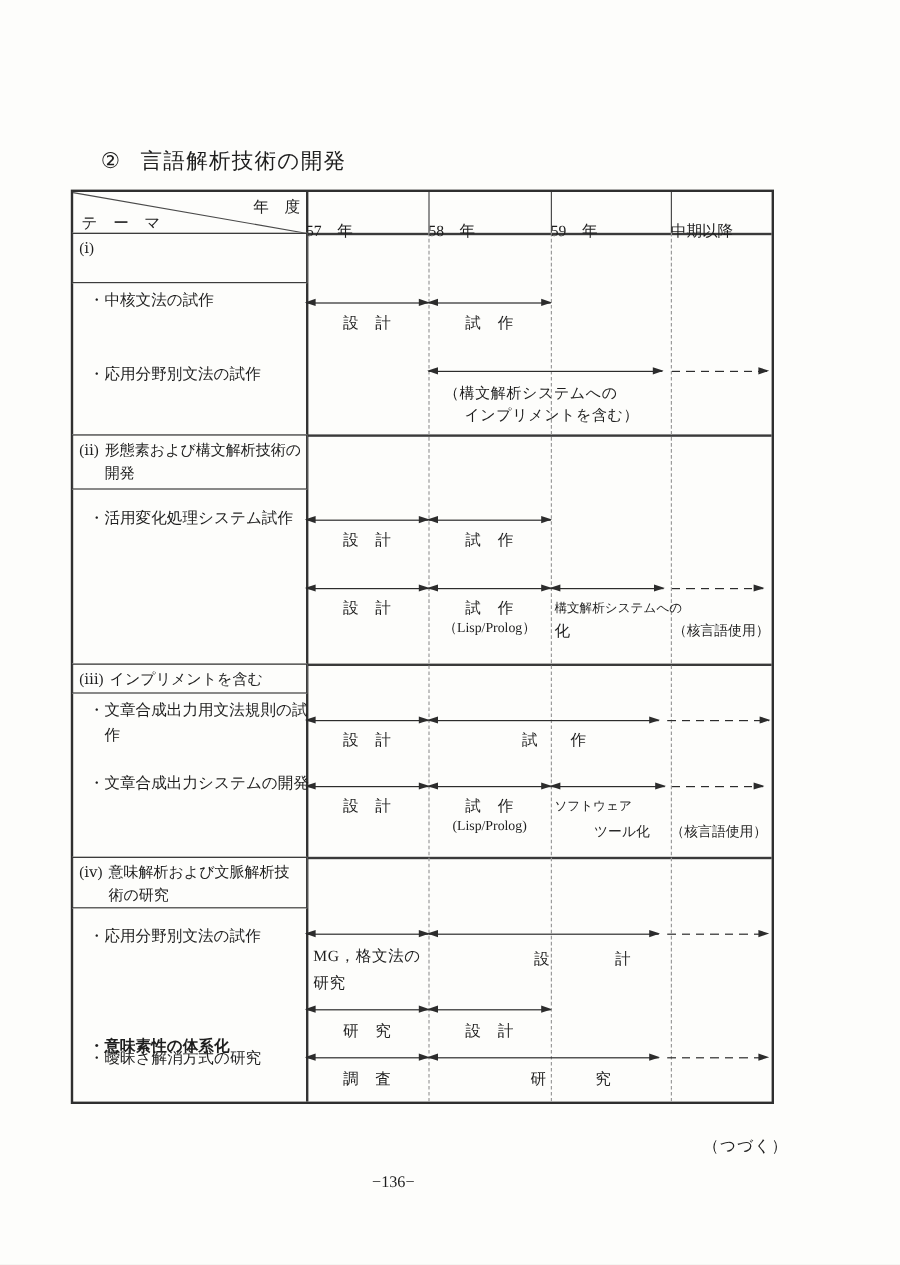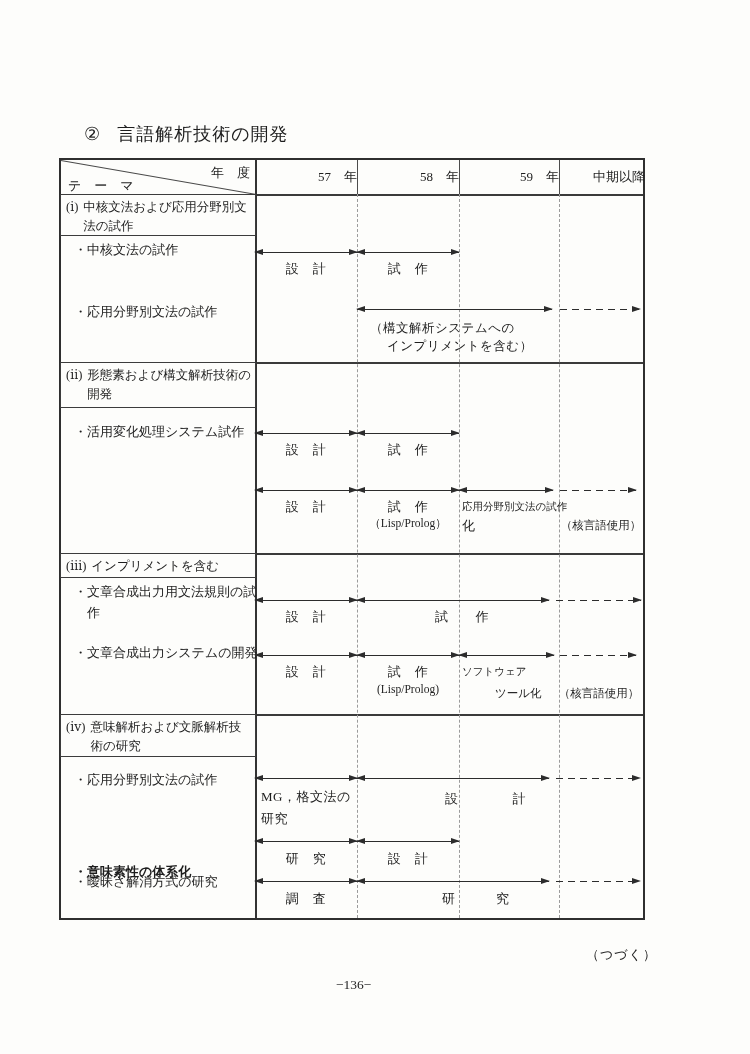--- a/index.html
+++ b/index.html
@@ -20,21 +20,21 @@
        border:2px solid #2f2f2f;box-sizing:border-box;}
   .hline{position:absolute;left:0;width:582px;height:0;border-top:2px solid #3a3a3a;}
   .vline-theme{position:absolute;top:0;height:758px;width:0;border-left:2px solid #333;}
   .vline-hdr{position:absolute;top:0;height:34px;width:0;border-left:1.5px solid #4c4c4c;}
   .vline-body{position:absolute;top:34px;height:724px;width:0;
       border-left:1px dashed #9b9b9b;}
   .diag{position:absolute;left:0;top:0;width:197px;height:0;
       border-top:1.3px solid #4a4a4a;transform:rotate(9.9deg);transform-origin:0 0;}
   
   .hdr{font-size:13px;color:#222;}
-  .hdr-col{position:absolute;top:8px;text-align:right;font-size:13px;}
+  .hdr-col{position:absolute;top:24px;text-align:left;font-size:13px;}
   
   .secbox{position:absolute;left:-1px;width:196px;border:1.6px solid #3c3c3c;
       box-sizing:border-box;background:#fdfdfb;
       font-size:12.5px;line-height:1.5;padding:3px 4px 2px 5px;
       display:flex;gap:5px;align-items:flex-start;}
   .secbox .t{white-space:normal;}
   
   .rowlab{position:absolute;left:13px;width:180px;font-size:13px;line-height:1.6;
       white-space:normal;padding-left:13px;text-indent:-13px;}
   
@@ -82,21 +82,20 @@
 
     <div class="abs hdr" style="left:150px;top:4px;">年　度</div>
     <div class="abs hdr" style="left:7px;top:17px;">テ　ー　マ</div>
     <div class="hdr-col" style="left:194px;width:102px;">57　年</div>
     <div class="hdr-col" style="left:296px;width:102px;">58　年</div>
     <div class="hdr-col" style="left:398px;width:100px;">59　年</div>
     <div class="hdr-col" style="left:498px;width:86px;">中期以降</div>
 
     <div class="secbox" style="top:34px;height:42px;">
       <span>(ⅰ)</span>
-      <span class="t">中核文法および応用分野別文法の試作</span>
     </div>
     <div class="rowlab" style="top:80px;">・中核文法の試作</div>
     <div class="arr" style="left:194px;top:92px;width:102px;"></div>
     <div class="arr" style="left:296px;top:92px;width:102px;"></div>
     <div class="clab cc" style="left:194px;top:100px;width:102px;">設　計</div>
     <div class="clab cc" style="left:296px;top:100px;width:102px;">試　作</div>
 
     <div class="rowlab" style="top:142px;">・応用分野別文法の試作</div>
     <div class="arr" style="left:296px;top:149px;width:195px;"></div>
     <div class="arrd" style="left:499px;top:149px;width:80px;"></div>
@@ -113,21 +112,21 @@
     <div class="clab cc" style="left:194px;top:281px;width:102px;">設　計</div>
     <div class="clab cc" style="left:296px;top:281px;width:102px;">試　作</div>
 
     <div class="arr" style="left:194px;top:330px;width:102px;"></div>
     <div class="arr" style="left:296px;top:330px;width:102px;"></div>
     <div class="arr" style="left:398px;top:330px;width:94px;"></div>
     <div class="arrd" style="left:499px;top:330px;width:76px;"></div>
     <div class="clab cc" style="left:194px;top:338px;width:102px;">設　計</div>
     <div class="clab cc" style="left:296px;top:338px;width:102px;">試　作</div>
     <div class="clab cc med" style="left:296px;top:356px;width:102px;">（Lisp/Prolog）</div>
-    <div class="clab small" style="left:401px;top:340px;">応用分野別文法の試作</div>
+    <div class="clab small" style="left:401px;top:340px;">構文解析システムへの</div>
     <div class="clab" style="left:401px;top:357px;">化</div>
     <div class="clab cc med" style="left:496px;top:358px;width:88px;">（核言語使用）</div>
 
     <div class="secbox" style="top:393px;height:25px;">
       <span>(ⅲ)</span>
       <span class="t">インプリメントを含む</span>
     </div>
     <div class="rowlab" style="top:422px;">・文章合成出力用文法規則の試作</div>
     <div class="arr" style="left:194px;top:440px;width:102px;"></div>
     <div class="arr" style="left:296px;top:440px;width:192px;"></div>
@@ -168,15 +167,15 @@
     <div class="rowlab" style="top:712px;">・曖昧さ解消方式の研究</div>
     <div class="arr" style="left:194px;top:721px;width:102px;"></div>
     <div class="arr" style="left:296px;top:721px;width:192px;"></div>
     <div class="arrd" style="left:495px;top:721px;width:84px;"></div>
     <div class="clab cc" style="left:194px;top:730px;width:102px;">調　査</div>
     <div class="clab" style="left:381px;top:730px;">研　　　究</div>
 
   </div>
 
   <div class="abs foot" style="left:586px;top:946px;">（つづく）</div>
-  <div class="abs foot" style="left:336px;top:977px;letter-spacing:0;font-size:13.5px;text-align:center;">−136−</div>
+  <div class="abs foot" style="left:310px;top:977px;letter-spacing:0;font-size:13.5px;text-align:center;">−136−</div>
 
 </div>
 
 </body></html>

